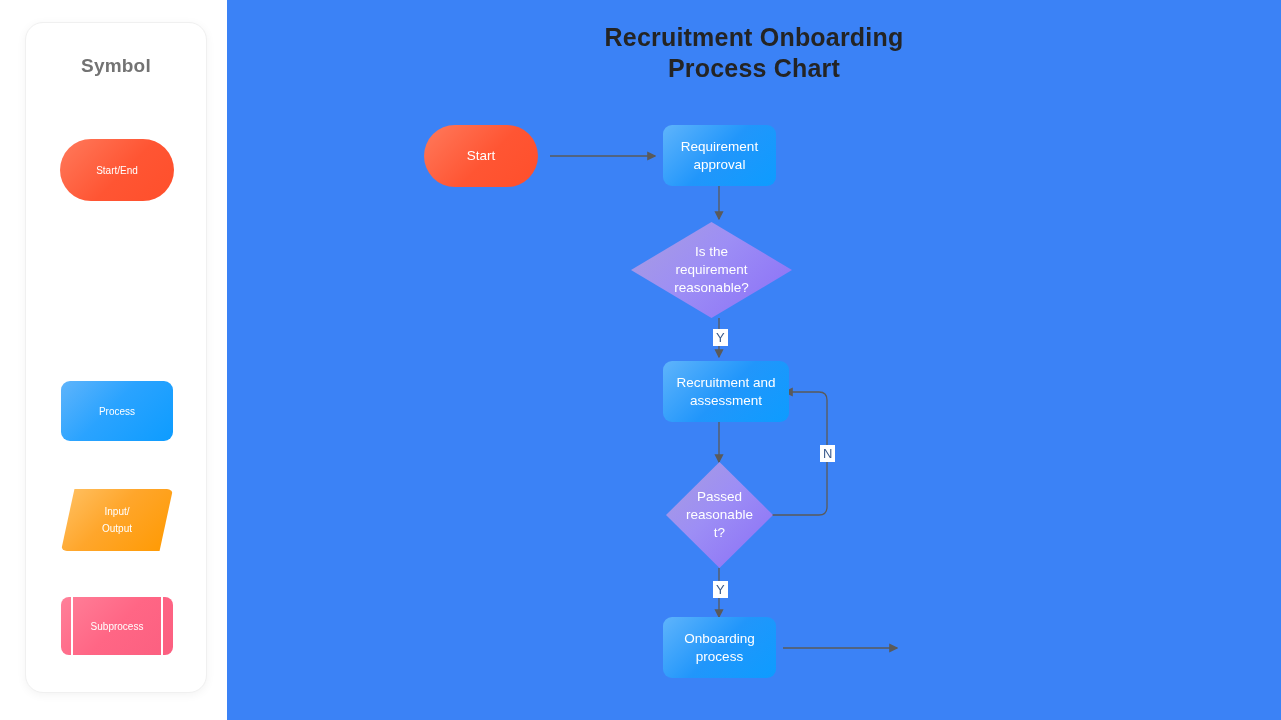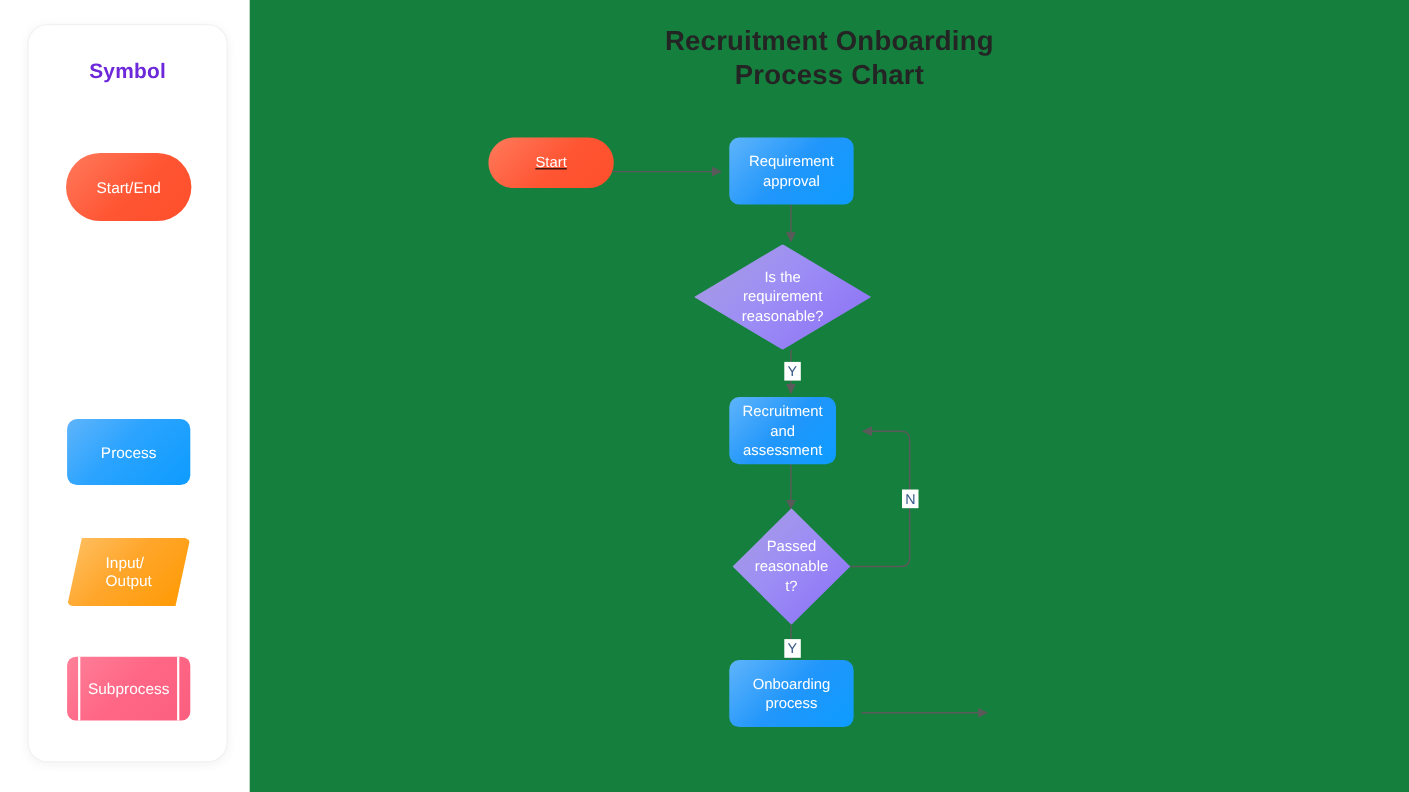--- a/index.html
+++ b/index.html
@@ -37,43 +37,43 @@
     box-sizing: border-box;
   }
   #legend-title {
     position: absolute;
     left: 0;
     top: 32px;
     width: 100%;
     text-align: center;
     font-size: 19px;
     font-weight: bold;
-    color: #6d28d9;
+    color: #737373;
     letter-spacing: 0.2px;
   }
 
   .legend-item {
     position: absolute;
     left: 0;
     width: 182px;
     display: flex;
     align-items: center;
     justify-content: center;
   }
   .legend-item.i0 { top: 116px; }
   .legend-item.i1 { top: 237px; }
   .legend-item.i2 { top: 358px; }
   .legend-item.i3 { top: 466px; }
   .legend-item.i4 { top: 574px; }
 
   .shape-label {
     color: #ffffff;
-    font-size: 14px;
+    font-size: 10px;
     line-height: 17px;
-    text-align: left;
+    text-align: center;
     position: relative;
     z-index: 3;
     pointer-events: none;
     white-space: pre-line;
   }
 
   
   .shape-stadium {
     width: 114px;
     height: 62px;
@@ -148,21 +148,21 @@
   .shape-sub::before { left: 10px; }
   .shape-sub::after { right: 10px; }
 
   
   #canvas {
     position: absolute;
     left: 227px;
     top: 0;
     width: 1054px;
     height: 720px;
-    background: #15803d;
+    background: #3b82f6;
     overflow: hidden;
   }
   #chart-title {
     position: absolute;
     left: 0;
     top: 22px;
     width: 100%;
     text-align: center;
     font-size: 25px;
     font-weight: bold;
@@ -286,49 +286,49 @@
       <line x1="492" y1="422" x2="492" y2="462" marker-end="url(#arrowhead)"></line>
 
       <path d="M 545 515 L 592 515 Q 600 515 600 507 L 600 400 Q 600 392 592 392 L 558 392" marker-end="url(#arrowhead)"></path>
 
       <line x1="492" y1="568" x2="492" y2="617" marker-end="url(#arrowhead)"></line>
 
       <line x1="556" y1="648" x2="670" y2="648" marker-end="url(#arrowhead)"></line>
     </g>
   </svg>
 
-  <div class="node node-terminator" style="left:217px; top:125px; width:114px; height:46px;text-decoration:underline;">
+  <div class="node node-terminator" style="left:197px; top:125px; width:114px; height:62px;">
     <span class="ntext">Start</span>
   </div>
 
   <div class="node node-process" style="left:436px; top:125px; width:113px; height:61px;">
     <span class="ntext">Requirement
 approval</span>
   </div>
 
   <div class="node node-decision" style="left:404px; top:222px; width:161px; height:96px;">
     <div class="dia"></div>
     <span class="ntext">Is the
 requirement
 reasonable?</span>
   </div>
 
-  <div class="node node-process" style="left:436px; top:361px; width:97px; height:61px;">
+  <div class="node node-process" style="left:436px; top:361px; width:126px; height:61px;">
     <span class="ntext">Recruitment and
 assessment</span>
   </div>
 
   <div class="node node-decision" style="left:439px; top:462px; width:107px; height:106px;">
     <div class="dia"></div>
     <span class="ntext">Passed
 reasonable
 t?</span>
   </div>
 
-  <div class="node node-process" style="left:436px; top:600px; width:113px; height:61px;">
+  <div class="node node-process" style="left:436px; top:617px; width:113px; height:61px;">
     <span class="ntext">Onboarding
 process</span>
   </div>
 
 
   <div class="edge-label" style="left:486px; top:329px;">Y</div>
 
   <div class="edge-label" style="left:593px; top:445px;">N</div>
 
   <div class="edge-label" style="left:486px; top:581px;">Y</div>

